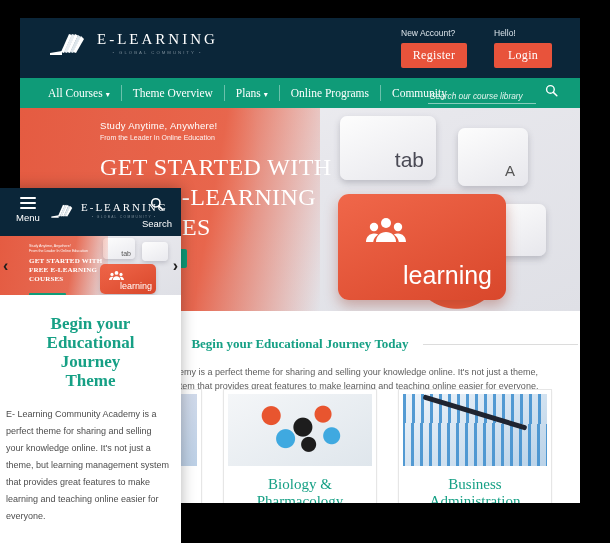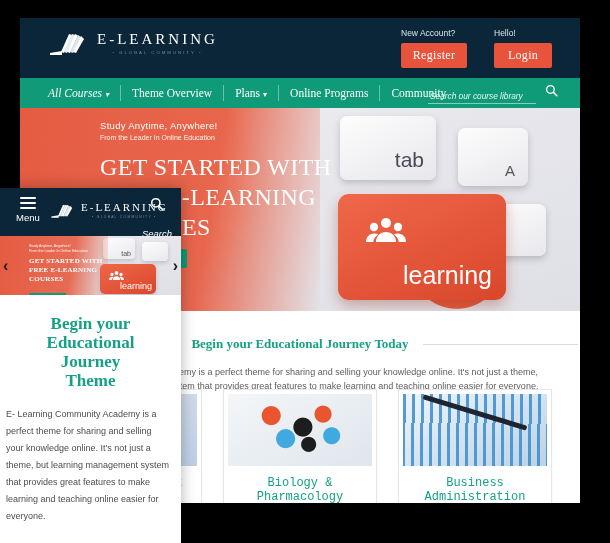--- a/index.html
+++ b/index.html
@@ -38,21 +38,21 @@
   .auth-btn.login{width:58px;}
 
   
   .navbar{position:absolute;left:0;top:60px;width:560px;height:30px;background:#0f9b78;}
   .nav-items{position:absolute;left:28px;top:0;height:30px;display:flex;align-items:center;}
   .nav-item{
     font-family:"Liberation Serif",serif;font-size:11.5px;color:#fff;
     padding:0 11px;height:16px;line-height:16px;
     border-right:1px solid rgba(255,255,255,.38);cursor:pointer;white-space:nowrap;
   }
-  .nav-item:first-child{padding-left:0;font-style:italic;}
+  .nav-item:first-child{padding-left:0;}
   .nav-item:last-child{border-right:0;}
   .caret{font-size:8px;margin-left:3px;}
   .navsearch{position:absolute;right:22px;top:7px;width:130px;height:16px;}
   .navsearch input{
     width:106px;background:transparent;border:0;border-bottom:1px solid rgba(255,255,255,.5);
     color:#fff;font-size:8.3px;font-style:italic;font-family:"Liberation Sans",sans-serif;
     padding:0 0 2px 2px;outline:none;
   }
   .navsearch input::placeholder{color:#e6f5ef;font-style:italic;}
   .navsearch .mag{position:absolute;right:0;top:-1px;cursor:pointer;}
@@ -109,37 +109,37 @@
       radial-gradient(circle at 52% 46%, #1d1d1d 0 9px, rgba(0,0,0,0) 10px),
       radial-gradient(circle at 40% 62%, #3fa9e0 0 9px, rgba(0,0,0,0) 10px),
       radial-gradient(circle at 66% 28%, #e8552f 0 8px, rgba(0,0,0,0) 9px),
       radial-gradient(circle at 72% 58%, #3fa9e0 0 8px, rgba(0,0,0,0) 9px),
       radial-gradient(circle at 56% 70%, #1d1d1d 0 7px, rgba(0,0,0,0) 8px),
       linear-gradient(150deg,#f4f6f8,#dfe6ec);}
   .c3{background:
       repeating-linear-gradient(91deg, rgba(58,140,205,.85) 0 3px, rgba(0,0,0,0) 3px 9px),
       linear-gradient(150deg,#eef4fa,#cfe0ef 60%,#b9d2e8);}
   .c3:after{content:"";position:absolute;left:18px;top:16px;width:108px;height:5px;background:#1f2430;border-radius:2px;transform:rotate(17deg);}
-  .card-title{font-family:Liberation Mono, monospace;font-size:12px;color:#16a085;text-align:center;padding:6px 4px 10px;}
+  .card-title{font-family:Liberation Serif, serif;font-size:15px;color:#16a085;text-align:center;padding:6px 4px 10px;}
 
   
   .mobile{
     position:absolute;left:0;top:188px;width:181px;height:355px;
     background:#fff;box-shadow:0 0 14px rgba(0,0,0,.3);overflow:hidden;
   }
   .m-head{position:absolute;left:0;top:0;width:181px;height:48px;background:#0b2639;}
   .m-menu{position:absolute;left:13px;top:9px;width:30px;text-align:center;color:#fff;cursor:pointer;}
   .m-burger{width:16px;height:12px;margin:0 auto;display:flex;flex-direction:column;justify-content:space-between;}
   .m-burger i{display:block;height:2px;background:#fff;border-radius:1px;}
   .m-menu span.lbl{display:block;font-size:9.5px;margin-top:3px;}
   .m-logo{position:absolute;left:50px;top:14px;display:flex;align-items:center;gap:5px;}
   .m-logo .logo-title{font-size:11px;letter-spacing:2px;}
   .m-logo .logo-sub{font-size:3.3px;letter-spacing:1.3px;margin-top:3px;}
   .m-search{position:absolute;right:7px;top:9px;width:34px;text-align:center;color:#fff;cursor:pointer;}
-  .m-search .lbl{display:block;font-size:9.5px;margin-top:17px;font-style:italic;}
+  .m-search .lbl{display:block;font-size:9.5px;margin-top:7px;}
 
   .m-hero{position:absolute;left:0;top:48px;width:181px;height:59px;overflow:hidden;background:#e8e9ee;}
   .m-hero-bg{position:absolute;inset:0;
     background:linear-gradient(160deg,#f1f1f4 0%,#e7e7ec 45%,#dfe0e6 100%);}
   .m-kb{position:absolute;background:linear-gradient(155deg,#fdfdfd,#e9e9ee);border-radius:4px;box-shadow:0 2px 4px rgba(80,80,95,.25);}
   .m-kb1{left:103px;top:2px;width:32px;height:21px;}
   .m-kb1 span{position:absolute;right:4px;bottom:2px;font-size:7px;color:#555;}
   .m-kb2{left:142px;top:6px;width:26px;height:19px;}
   .m-kb3{left:100px;top:28px;width:56px;height:30px;border-radius:5px;background:linear-gradient(155deg,#f0674a,#d9472b);}
   .m-kb3 .lw{position:absolute;right:4px;bottom:3px;color:#fff;font-size:9px;}

